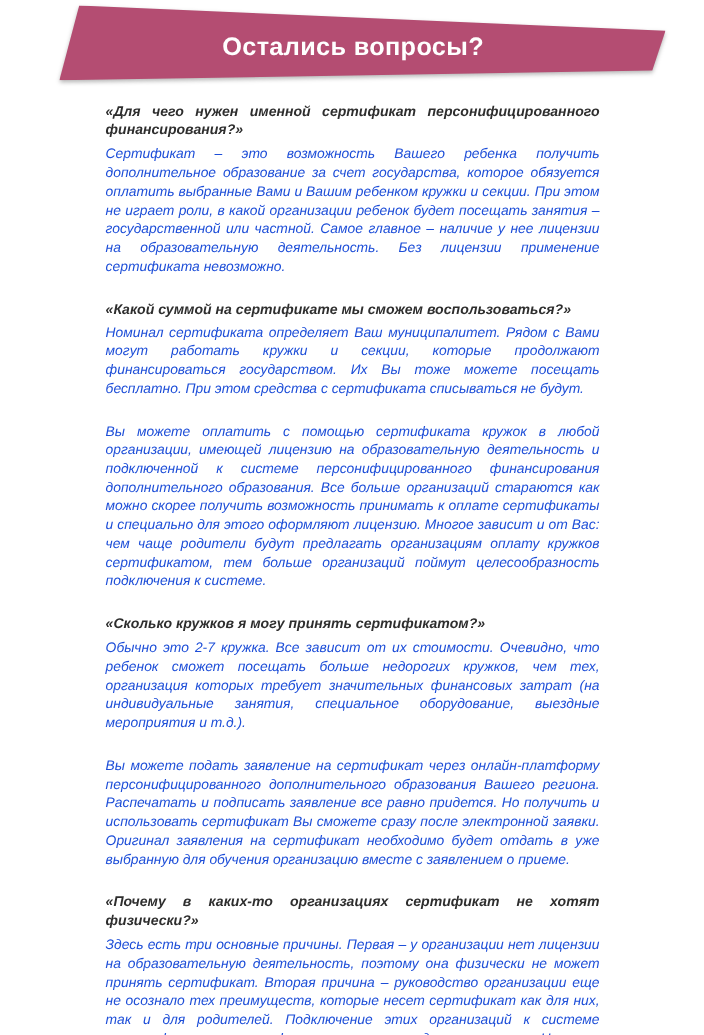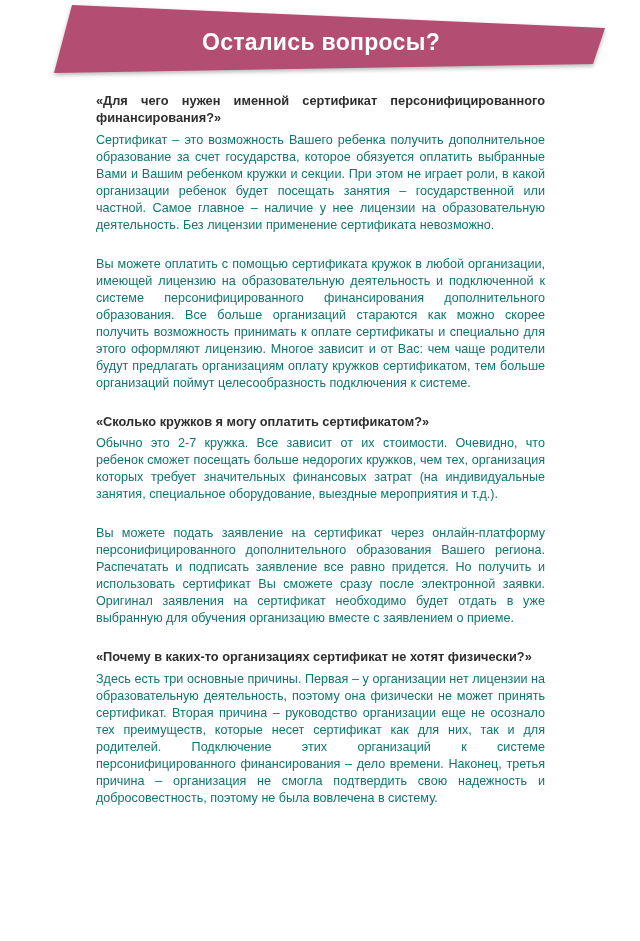--- a/index.html
+++ b/index.html
@@ -39,62 +39,65 @@
     letter-spacing: 0.3px;
   }
   .content {
     position: absolute;
     top: 93px;
     left: 96px;
     width: 449px;
   }
   .qa {
     margin: 0 0 22px 0;
+    font-style: italic;
   }
   .q {
     margin: 0 0 5px 0;
     font-size: 12.8px;
     font-weight: bold;
     color: #2e2e2e;
     line-height: 16.8px;
     text-align: justify;
   }
   .a {
     margin: 0;
     font-size: 12.6px;
     font-weight: normal;
-    color: #0f766e;
+    color: #1d4ed8;
     line-height: 17px;
     text-align: justify;
   }
 </style>
 </head>
 <body>
 
 <div class="banner-wrap">
   <div class="banner"></div>
   <div class="banner-title">Остались вопросы?</div>
 </div>
 
 <div class="content">
 
   <section class="qa">
     <h2 class="q">«Для чего нужен именной сертификат персонифицированного финансирования?»</h2>
     <p class="a">Сертификат – это возможность Вашего ребенка получить дополнительное образование за счет государства, которое обязуется оплатить выбранные Вами и Вашим ребенком кружки и секции. При этом не играет роли, в какой организации ребенок будет посещать занятия – государственной или частной. Самое главное – наличие у нее лицензии на образовательную деятельность. Без лицензии применение сертификата невозможно.</p>
   </section>
 
   <section class="qa">
+    <h2 class="q">«Какой суммой на сертификате мы сможем воспользоваться?»</h2>
+    <p class="a">Номинал сертификата определяет Ваш муниципалитет. Рядом с Вами могут работать кружки и секции, которые продолжают финансироваться государством. Их Вы тоже можете посещать бесплатно. При этом средства с сертификата списываться не будут.</p>
   </section>
 
   <section class="qa">
     <p class="a">Вы можете оплатить с помощью сертификата кружок в любой организации, имеющей лицензию на образовательную деятельность и подключенной к системе персонифицированного финансирования дополнительного образования. Все больше организаций стараются как можно скорее получить возможность принимать к оплате сертификаты и специально для этого оформляют лицензию. Многое зависит и от Вас: чем чаще родители будут предлагать организациям оплату кружков сертификатом, тем больше организаций поймут целесообразность подключения к системе.</p>
   </section>
 
   <section class="qa">
-    <h2 class="q">«Сколько кружков я могу оплатить сертификатом?»</h2>
+    <h2 class="q">«Сколько кружков я могу принять сертификатом?»</h2>
     <p class="a">Обычно это 2-7 кружка. Все зависит от их стоимости. Очевидно, что ребенок сможет посещать больше недорогих кружков, чем тех, организация которых требует значительных финансовых затрат (на индивидуальные занятия, специальное оборудование, выездные мероприятия и т.д.).</p>
   </section>
 
   <section class="qa">
     <p class="a">Вы можете подать заявление на сертификат через онлайн-платформу персонифицированного дополнительного образования Вашего региона. Распечатать и подписать заявление все равно придется. Но получить и использовать сертификат Вы сможете сразу после электронной заявки. Оригинал заявления на сертификат необходимо будет отдать в уже выбранную для обучения организацию вместе с заявлением о приеме.</p>
   </section>
 
   <section class="qa">
     <h2 class="q">«Почему в каких-то организациях сертификат не хотят физически?»</h2>
     <p class="a">Здесь есть три основные причины. Первая – у организации нет лицензии на образовательную деятельность, поэтому она физически не может принять сертификат. Вторая причина – руководство организации еще не осознало тех преимуществ, которые несет сертификат как для них, так и для родителей. Подключение этих организаций к системе персонифицированного финансирования – дело времени. Наконец, третья причина – организация не смогла подтвердить свою надежность и добросовестность, поэтому не была вовлечена в систему.</p>

